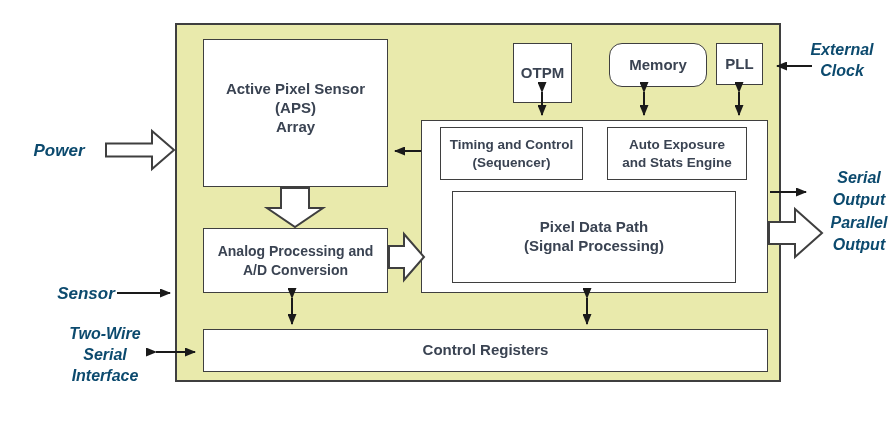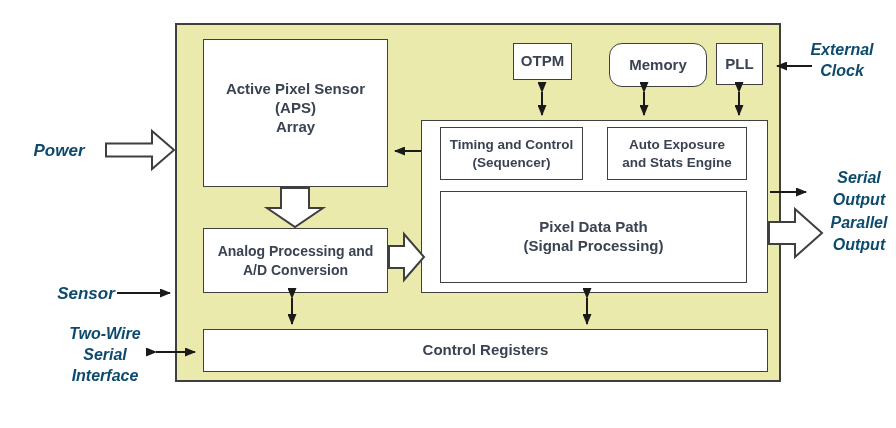--- a/index.html
+++ b/index.html
@@ -32,33 +32,33 @@
 <div class="canvas">
 
   <div class="chip"></div>
 
   <div class="box" style="left:421px;top:120px;width:347px;height:173px;"></div>
 
   <div class="box fs15" style="left:203px;top:39px;width:185px;height:148px;align-items:flex-start;padding-top:40px;">Active Pixel Sensor
 (APS)
 Array</div>
 
-  <div class="box fs15" style="left:513px;top:43px;width:59px;height:37px;">OTPM</div>
+  <div class="box fs15" style="left:513px;top:43px;width:59px;height:60px;">OTPM</div>
 
   <div class="box fs15" style="left:609px;top:43px;width:98px;height:44px;border-radius:13px;">Memory</div>
 
   <div class="box fs15" style="left:716px;top:43px;width:47px;height:42px;">PLL</div>
 
   <div class="box fs135" style="left:440px;top:127px;width:143px;height:53px;">Timing and Control
 (Sequencer)</div>
 
   <div class="box fs135" style="left:607px;top:127px;width:140px;height:53px;">Auto Exposure
 and Stats Engine</div>
 
-  <div class="box fs15" style="left:440px;top:191px;width:307px;height:92px;text-align:center;">Pixel Data Path
+  <div class="box fs15" style="left:452px;top:191px;width:284px;height:92px;text-align:center;">Pixel Data Path
 (Signal Processing)</div>
 
   <div class="box fs14" style="left:203px;top:228px;width:185px;height:65px;">Analog Processing and
 A/D Conversion</div>
 
   <div class="box fs15" style="left:203px;top:329px;width:565px;height:43px;">Control Registers</div>
 
   <div class="ext-label" style="left:24px;top:140px;width:70px;font-size:17px;">Power</div>
 
   <div class="ext-label" style="left:46px;top:283px;width:80px;font-size:17px;">Sensor</div>

